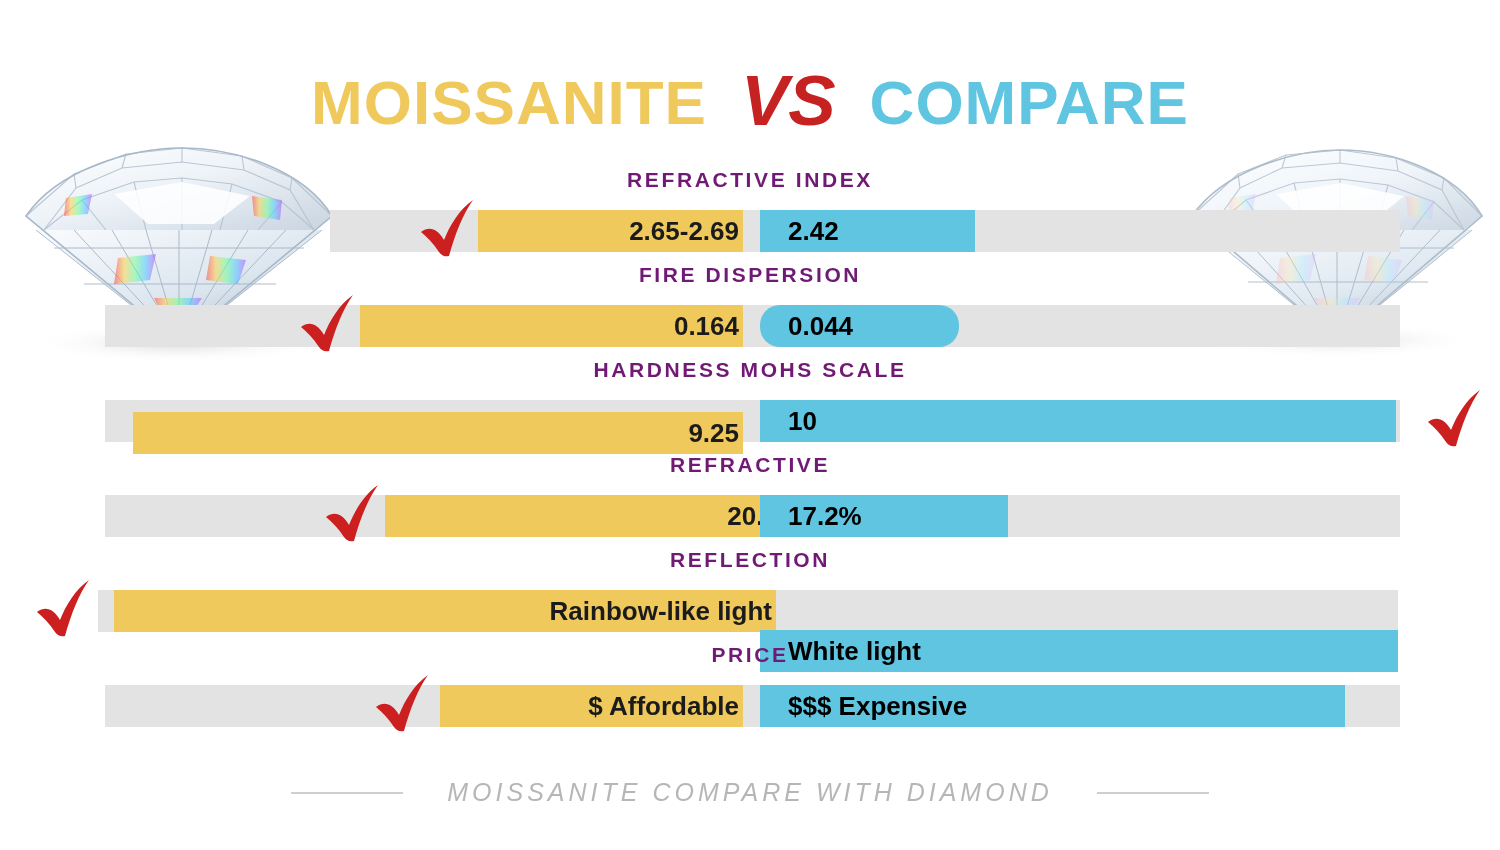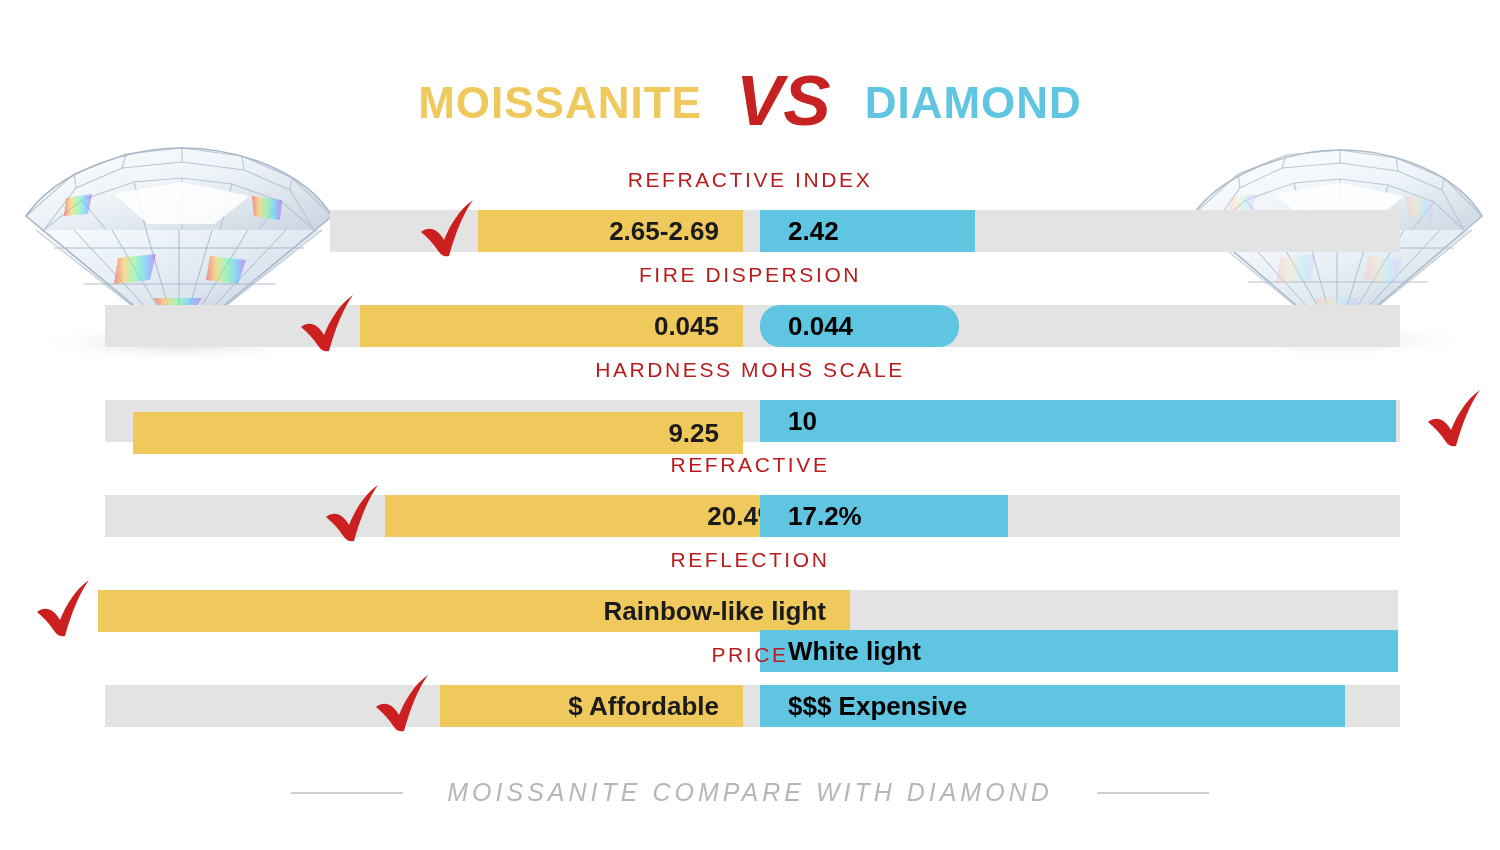--- a/index.html
+++ b/index.html
@@ -22,21 +22,21 @@
   
   .title-row {
     position: absolute;
     top: 62px;
     left: 0;
     width: 1500px;
     text-align: center;
     white-space: nowrap;
   }
   .title-word {
-    font-size: 44px;
+    font-size: 62px;
     font-weight: 700;
     letter-spacing: 1px;
     display: inline-block;
     vertical-align: middle;
   }
   .title-moissanite { color: #EFC95C; }
   .title-vs {
     color: #C62222;
     font-size: 71px;
     font-weight: 700;
@@ -66,22 +66,22 @@
   .row { position: relative; height: 95px; }
 
   .row-label {
     position: absolute;
     top: 0;
     left: 0;
     width: 1500px;
     text-align: center;
     font-size: 21px;
     letter-spacing: 2.6px;
-    color: #b91c1c;
-    font-weight: 400;
+    color: #701a75;
+    font-weight: 700;
   }
 
   .track {
     position: absolute;
     top: 42px;
     height: 42px;
     background: #E3E3E3;
   }
 
   .bar {
@@ -97,21 +97,21 @@
   }
   .bar-blue {
     background: #5FC5E0;
     justify-content: flex-start;
   }
   .bar-value {
     font-size: 26px;
     font-weight: 700;
     white-space: nowrap;
   }
-  .bar-yellow .bar-value { color: #1b1b1b; padding-right: 24px; }
+  .bar-yellow .bar-value { color: #1b1b1b; padding-right: 4px; }
   .bar-blue  .bar-value { color: #000000; padding-left: 28px; }
 
   .check {
     position: absolute;
     top: 30px;
     width: 62px;
     height: 64px;
   }
 
   
@@ -138,21 +138,21 @@
     font-weight: 400;
     white-space: nowrap;
   }
 </style>
 </head>
 <body>
 
 <div class="stage">
 
   <div class="title-row">
-    <span class="title-word title-moissanite">MOISSANITE</span><span class="title-vs">VS</span><span class="title-word title-diamond">DIAMOND</span>
+    <span class="title-word title-moissanite">MOISSANITE</span><span class="title-vs">VS</span><span class="title-word title-diamond">COMPARE</span>
   </div>
 
   <svg class="gem gem-left" viewBox="0 0 330 230">
     <defs>
       <radialGradient id="shadowL" cx="50%" cy="50%" r="50%">
         <stop offset="0%" stop-color="#b9bdc4" stop-opacity="0.55"></stop>
         <stop offset="100%" stop-color="#ffffff" stop-opacity="0"></stop>
       </radialGradient>
       <linearGradient id="crownL" x1="0%" y1="0%" x2="100%" y2="100%">
         <stop offset="0%" stop-color="#ffffff"></stop>
@@ -266,21 +266,21 @@
       <div class="check" style="left:417px;"><svg viewBox="0 0 62 64" width="62" height="64">
       <path d="M4 34 C 12 28, 20 30, 27 42 C 33 27, 42 12, 56 2
                C 46 16, 38 36, 32 58 C 28 59, 25 58, 22 54
                C 16 45, 10 39, 4 34 Z" fill="#CC1F1F"></path>
     </svg></div>
     </div>
       <div class="row">
       <div class="row-label">FIRE DISPERSION</div>
       <div class="track" style="left:105px; width:1295px;"></div>
       <div class="bar bar-yellow" style="left:360px; width:383px;">
-        <span class="bar-value">0.045</span>
+        <span class="bar-value">0.164</span>
       </div>
       <div class="bar bar-blue" style="left:760px; width:199px;border-radius:20px;">
         <span class="bar-value">0.044</span>
       </div>
       <div class="check" style="left:297px;"><svg viewBox="0 0 62 64" width="62" height="64">
       <path d="M4 34 C 12 28, 20 30, 27 42 C 33 27, 42 12, 56 2
                C 46 16, 38 36, 32 58 C 28 59, 25 58, 22 54
                C 16 45, 10 39, 4 34 Z" fill="#CC1F1F"></path>
     </svg></div>
     </div>
@@ -310,21 +310,21 @@
       </div>
       <div class="check" style="left:322px;"><svg viewBox="0 0 62 64" width="62" height="64">
       <path d="M4 34 C 12 28, 20 30, 27 42 C 33 27, 42 12, 56 2
                C 46 16, 38 36, 32 58 C 28 59, 25 58, 22 54
                C 16 45, 10 39, 4 34 Z" fill="#CC1F1F"></path>
     </svg></div>
     </div>
       <div class="row">
       <div class="row-label">REFLECTION</div>
       <div class="track" style="left:98px; width:1300px;"></div>
-      <div class="bar bar-yellow" style="left:98px; width:752px;">
+      <div class="bar bar-yellow" style="left:114px; width:662px;">
         <span class="bar-value">Rainbow-like light</span>
       </div>
       <div class="bar bar-blue" style="left:760px; width:638px;margin-top:40px;">
         <span class="bar-value">White light</span>
       </div>
       <div class="check" style="left:33px;"><svg viewBox="0 0 62 64" width="62" height="64">
       <path d="M4 34 C 12 28, 20 30, 27 42 C 33 27, 42 12, 56 2
                C 46 16, 38 36, 32 58 C 28 59, 25 58, 22 54
                C 16 45, 10 39, 4 34 Z" fill="#CC1F1F"></path>
     </svg></div>

